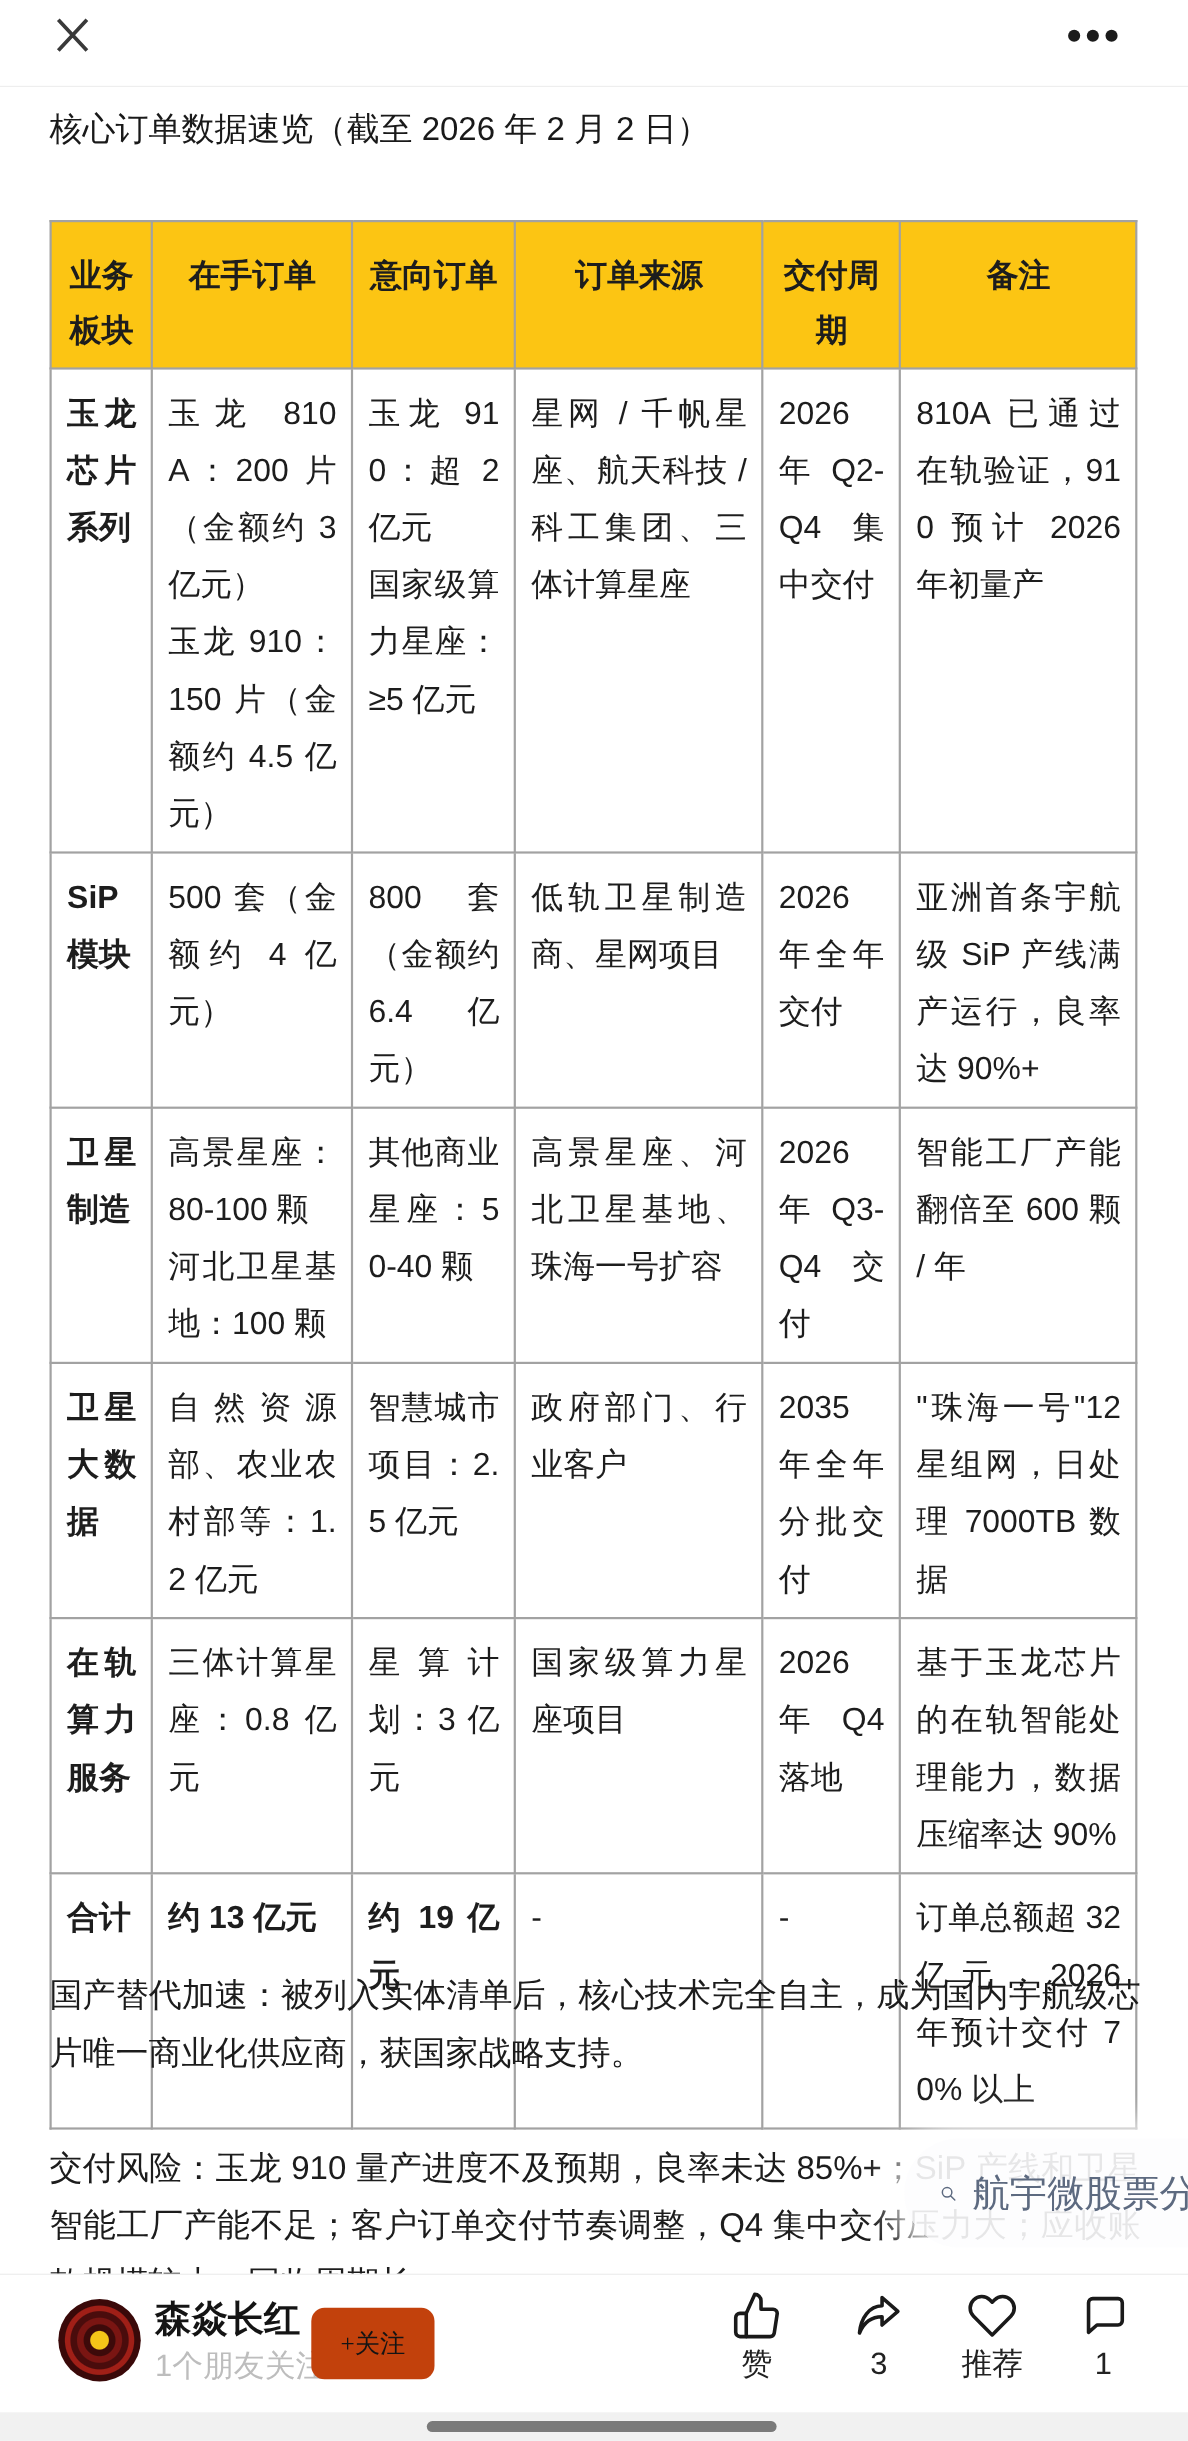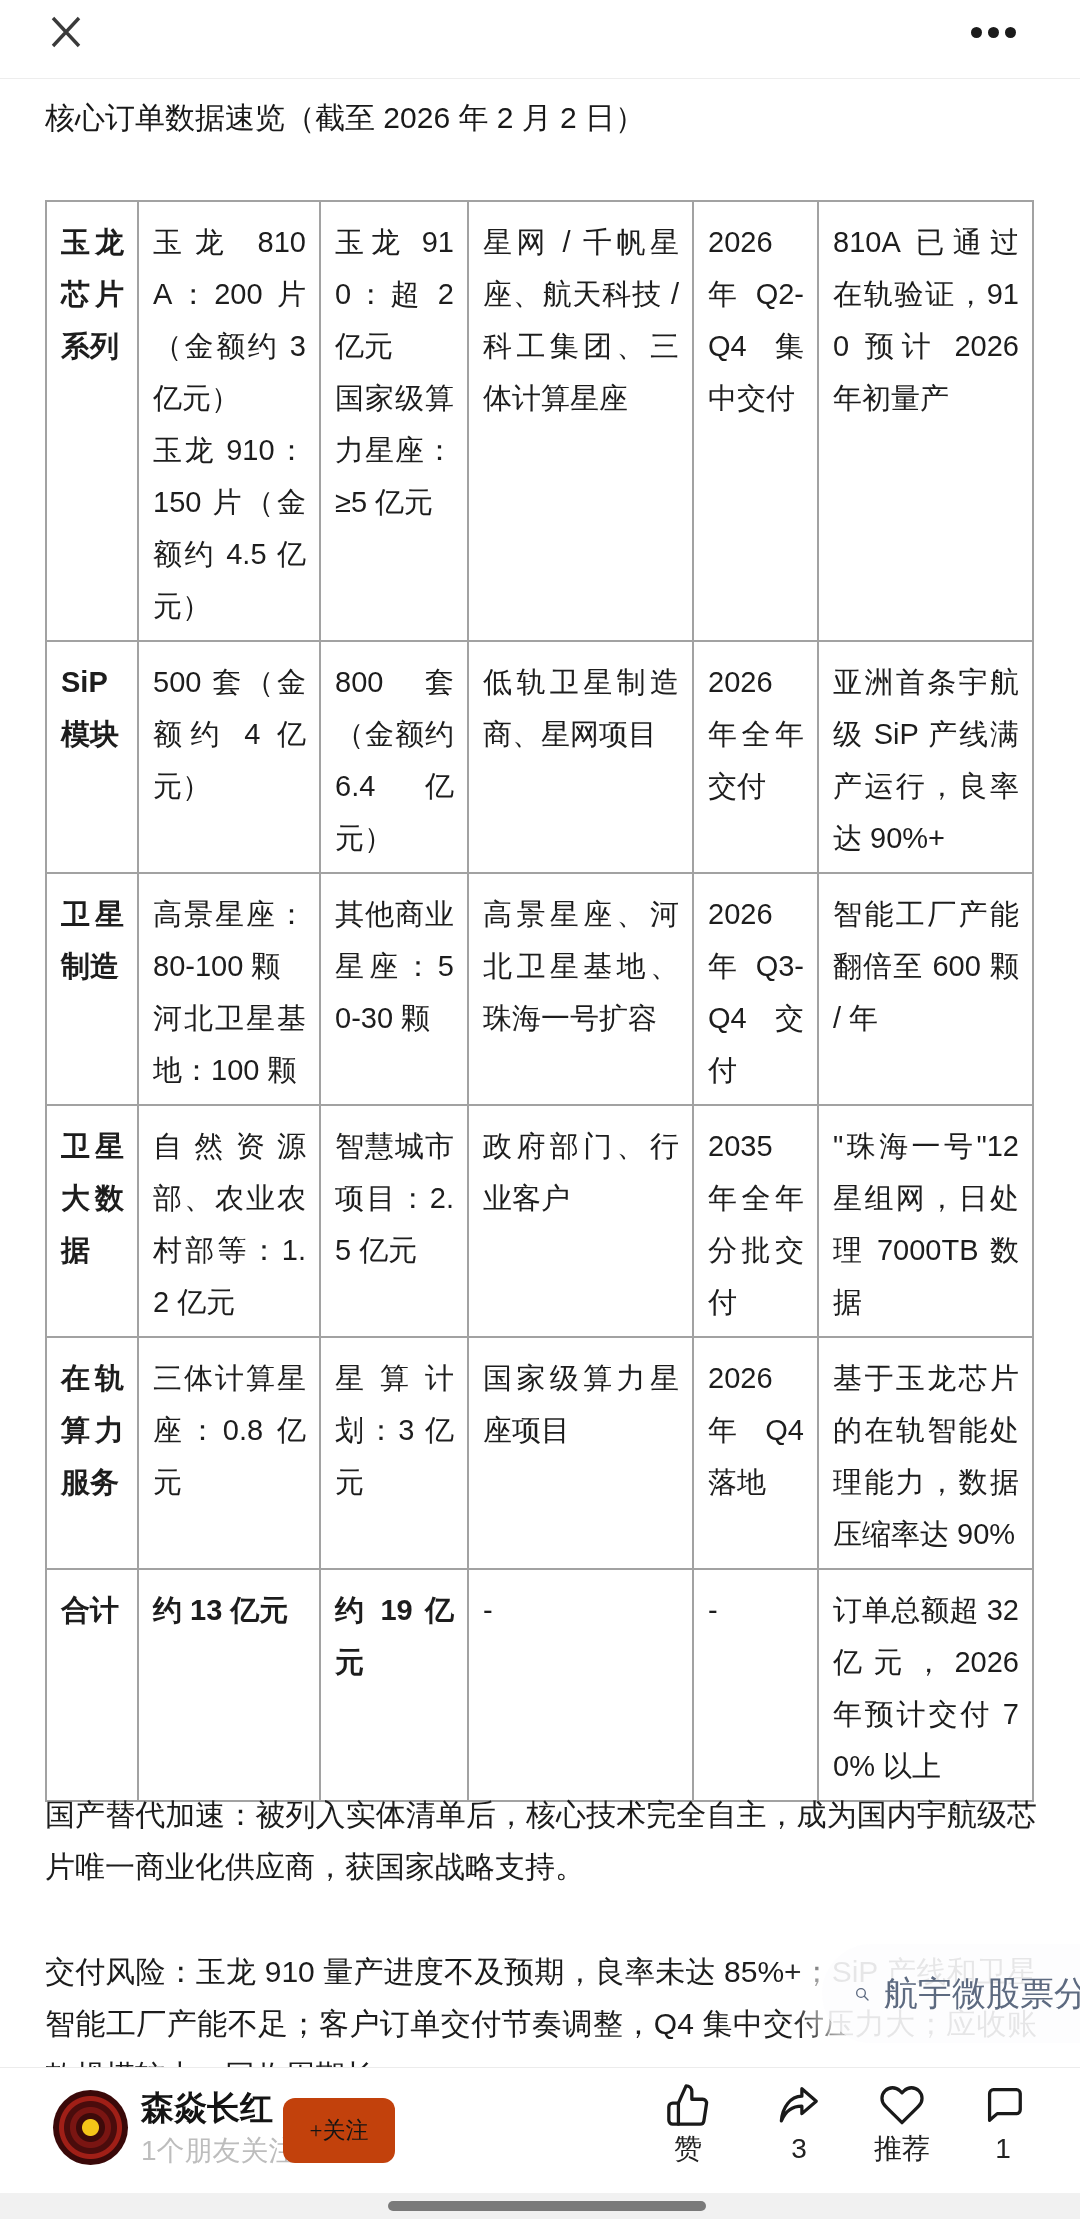--- a/index.html
+++ b/index.html
@@ -88,20 +88,28 @@
 <table class="order-table">
   <colgroup>
     <col style="width:92px">
       <col style="width:182px">
       <col style="width:148px">
     <col style="width:225px">
       <col style="width:125px">
       <col style="width:215px">
   </colgroup>
   <tbody>
+      <tr class="hdr">
+    <th>业务板块</th>
+    <th>在手订单</th>
+    <th>意向订单</th>
+    <th>订单来源</th>
+    <th>交付周期</th>
+    <th>备注</th>
+  </tr>
   <tr class="r0">
     <td>玉龙芯片系列</td>
     <td>玉龙 810A：200 片（金额约 3 亿元）
 玉龙 910：150 片（金额约 4.5 亿元）</td>
     <td>玉龙 910：超 2 亿元
 国家级算力星座：≥5 亿元</td>
     <td>星网 / 千帆星座、航天科技 / 科工集团、三体计算星座</td>
     <td>2026 年 Q2-Q4 集中交付</td>
     <td>810A 已通过在轨验证，910 预计 2026 年初量产</td>
   </tr>
@@ -110,21 +118,21 @@
     <td>500 套（金额约 4 亿元）</td>
     <td>800 套（金额约 6.4 亿元）</td>
     <td>低轨卫星制造商、星网项目</td>
     <td>2026 年全年交付</td>
     <td>亚洲首条宇航级 SiP 产线满产运行，良率达 90%+</td>
   </tr>
   <tr class="r2">
     <td>卫星制造</td>
     <td>高景星座：80-100 颗
 河北卫星基地：100 颗</td>
-    <td>其他商业星座：50-30 颗</td>
+    <td>其他商业星座：50-40 颗</td>
     <td>高景星座、河北卫星基地、珠海一号扩容</td>
     <td>2026 年 Q3-Q4 交付</td>
     <td>智能工厂产能翻倍至 600 颗 / 年</td>
   </tr>
   <tr class="r3">
     <td>卫星大数据</td>
     <td>自然资源部、农业农村部等：1.2 亿元</td>
     <td>智慧城市项目：2.5 亿元</td>
     <td>政府部门、行业客户</td>
     <td>2035 年全年分批交付</td>

